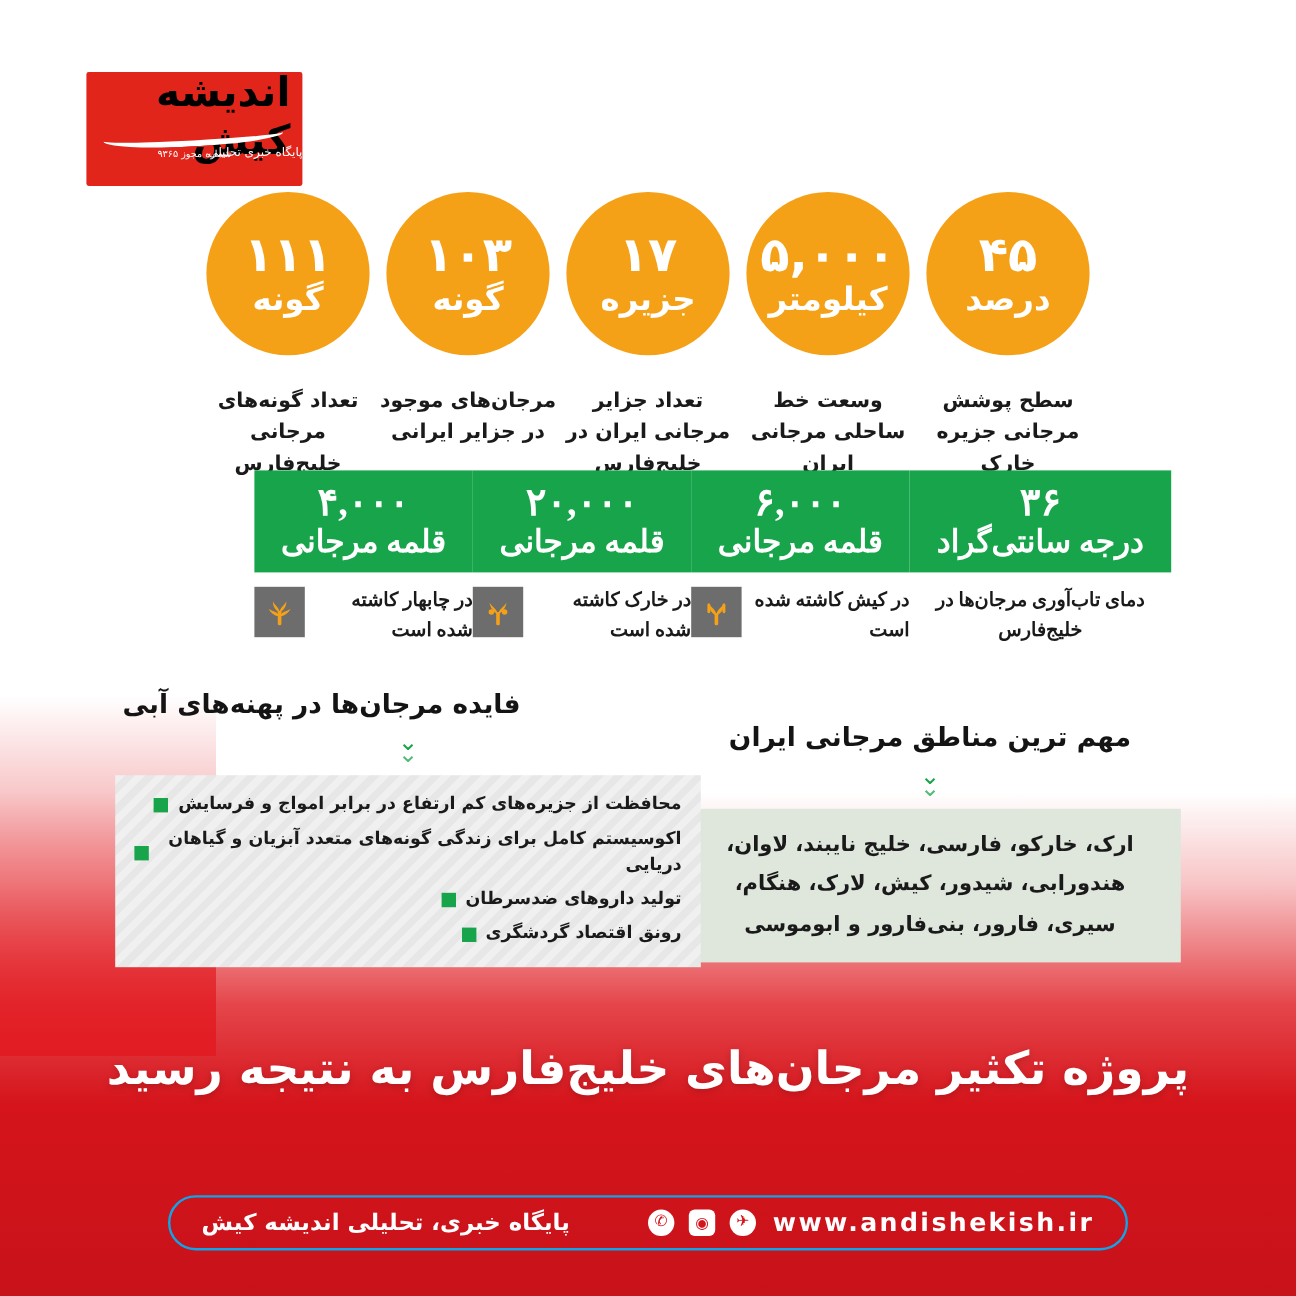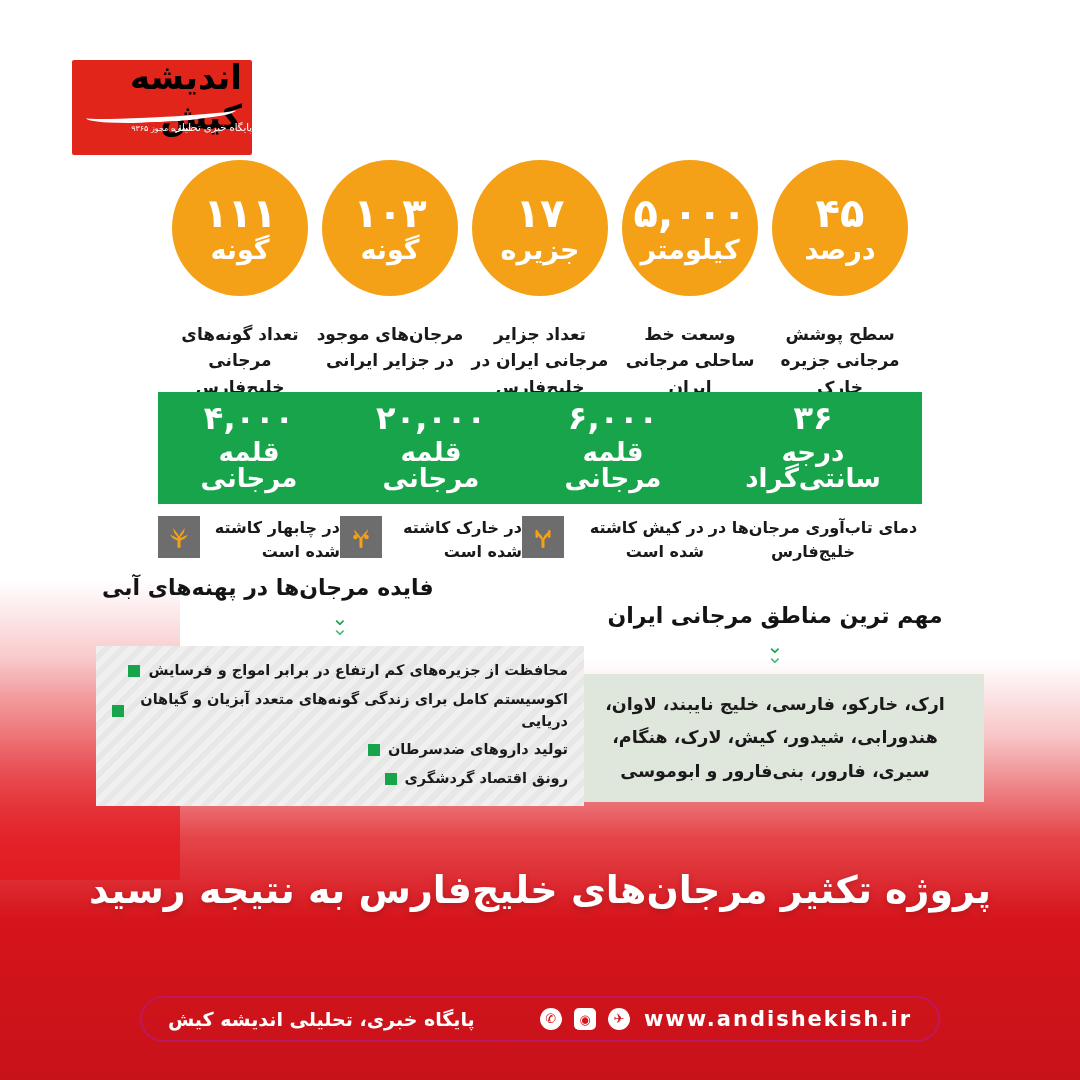--- a/index.html
+++ b/index.html
@@ -101,21 +101,22 @@
     direction: rtl;
     font-weight: 700;
   }
 
   
   .greens {
     position: absolute;
     left: 104px; right: 104px; top: 392px;
     display: flex;
     flex-direction: row-reverse;
-    justify-content: center;
+    justify-content: flex-end;
+    font-family: Liberation Serif, serif;
   }
   .green-item { width: 182px; }
   .green-item.wide { width: 218px; }
   .green-box {
     background: #17a44a;
     color: #fff;
     padding: 10px 8px 12px;
     text-align: center;
     line-height: 1.02;
   }
@@ -219,21 +220,21 @@
     font-weight: bold;
     direction: rtl;
     text-shadow: 0 2px 6px rgba(0,0,0,.18);
   }
 
   
   .footer {
     position: absolute;
     left: 140px; right: 140px; bottom: 38px;
     height: 46px;
-    border: 2px solid #be185d;
+    border: 2px solid #0ea5e9;
     border-radius: 23px;
     display: flex;
     flex-direction: row-reverse;
     align-items: center;
     justify-content: space-between;
     padding: 0 26px;
     color: #fff;
     direction: rtl;
   }
   .footer .brand {

